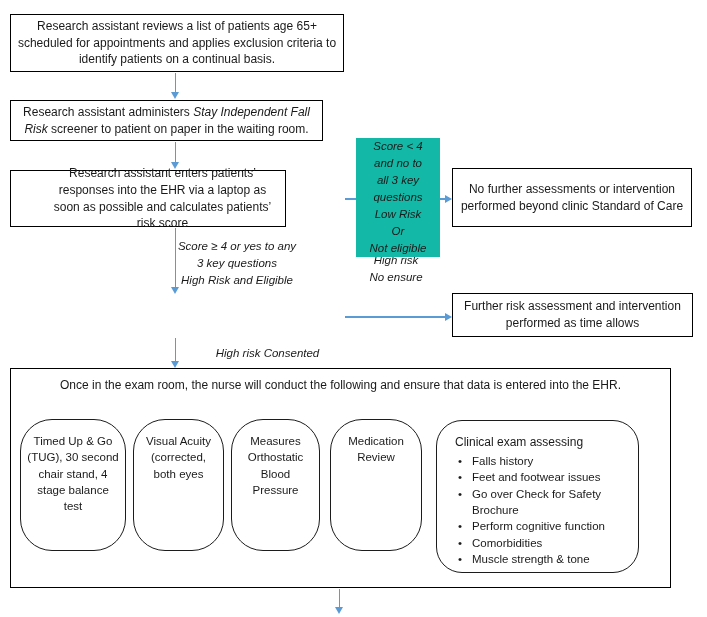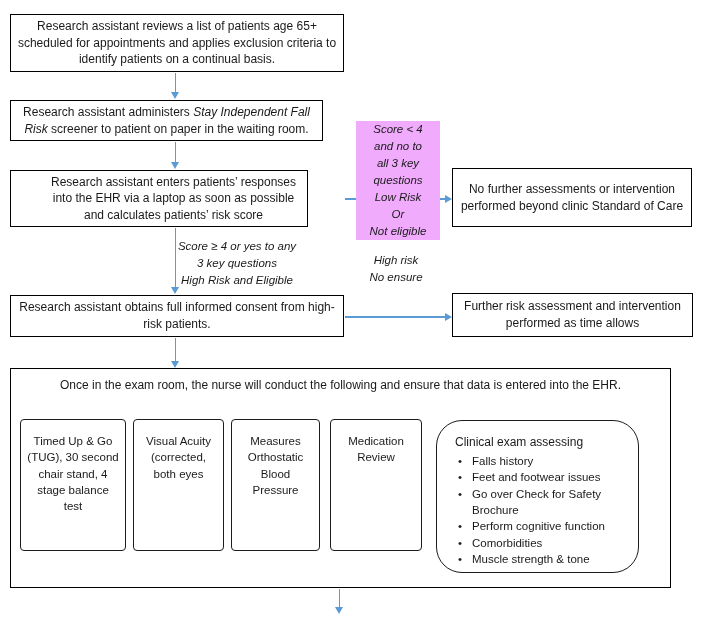--- a/index.html
+++ b/index.html
@@ -20,21 +20,21 @@
     background: #fff;
     display: flex; align-items: center; justify-content: flex-start;
     text-align: center;
     font-size: 12px; line-height: 1.38;
     padding: 2px 6px;
   }
   
   .card {
     position: absolute;
     border: 1.2px solid #1c1c1c;
-    border-radius: 4px;
+    border-radius: 32px;
     background: #fff;
     font-size: 11.5px; line-height: 1.42;
     text-align: center;
     padding: 13px 6px 6px 6px;
   }
   .card.clinical {
     border-radius: 26px;
     text-align: left;
     padding: 13px 8px 6px 18px;
     font-size: 12px;
@@ -48,21 +48,21 @@
     content: "\2022";
     position: absolute; left: 3px; top: 0;
   }
   
   .lbl {
     position: absolute;
     font-style: italic;
     font-size: 11.5px; line-height: 17px;
     text-align: center;
   }
-  .lbl.bg { background: #f0abfc; z-index: 3; }
+  .lbl.bg { background: #14b8a6; z-index: 3; margin-top: 17px; }
   
   .varrow {
     position: absolute; width: 1.5px;
     background: var(--arrow, #5b9bd5); z-index: 1;
   }
   .varrow::after {
     content: ""; position: absolute;
     bottom: -7px; left: 50%; transform: translateX(-50%);
     border-left: 4.5px solid transparent;
     border-right: 4.5px solid transparent;
@@ -102,21 +102,21 @@
   </div>
 
   <div class="varrow" style="left:174.5px; top:73px; height:19px;"></div>
 
   <div class="rect" style="left:10px; top:100px; width:313px; height:41px;">
     <span><span>Research assistant administers </span><em>Stay Independent Fall Risk</em><span> screener to patient on paper in the waiting room.</span></span>
   </div>
 
   <div class="varrow" style="left:174.5px; top:142px; height:20px;"></div>
 
-  <div class="rect" style="left:10px; top:170px; width:298px; height:57px;padding-left:35px;">
+  <div class="rect" style="left:10px; top:170px; width:276px; height:57px;padding-left:35px;">
     <span>Research assistant enters patients’ responses into the EHR via a laptop as soon as possible and calculates patients’ risk score</span>
   </div>
 
   <div class="harrow" style="left:345px; top:198px; width:100px;"></div>
   <div class="lbl bg" style="left:356px; top:121px; width:84px;">
     <div>Score &lt; 4</div>
     <div>and no to</div>
     <div>all 3 key</div>
     <div>questions</div>
     <div>Low Risk</div>
@@ -127,34 +127,34 @@
     <span>No further assessments or intervention performed beyond clinic Standard of Care</span>
   </div>
 
   <div class="varrow" style="left:174.5px; top:228px; height:59px;"></div>
   <div class="lbl" style="left:176px; top:238px; width:122px;">
     <div>Score ≥ 4 or yes to any</div>
     <div>3 key questions</div>
     <div>High Risk and Eligible</div>
   </div>
 
-  <div class="rect" style="left:10px; top:295px; width:334px; height:42px;">
-    <span>Research assistant obtains full informed consent from high-risk patients.</span>
-  </div>
 
   <div class="lbl" style="left:356px; top:252px; width:80px;">
     <div>High risk</div>
     <div>No ensure</div>
   </div>
   <div class="harrow" style="left:345px; top:316px; width:100px;"></div>
   <div class="rect" style="left:452px; top:293px; width:241px; height:44px;">
     <span>Further risk assessment and intervention performed as time allows</span>
   </div>
 
   <div class="varrow" style="left:174.5px; top:338px; height:23px;"></div>
+  <div class="lbl" style="left:200px; top:345px; width:135px;">
+    <div>High risk Consented</div>
+  </div>
 
   <div class="bigbox" style="left:10px; top:368px; width:661px; height:220px;">
     <div class="exam-header">Once in the exam room, the nurse will conduct the following and ensure that data is entered into the EHR.</div>
   </div>
 
   <div class="card" style="left:20px; top:419px; width:106px; height:132px;">
     <span>Timed Up &amp; Go (TUG), 30 second chair stand, 4 stage balance test</span>
   </div>
   <div class="card" style="left:133px; top:419px; width:91px; height:132px;">
     <span>Visual Acuity (corrected, both eyes</span>

